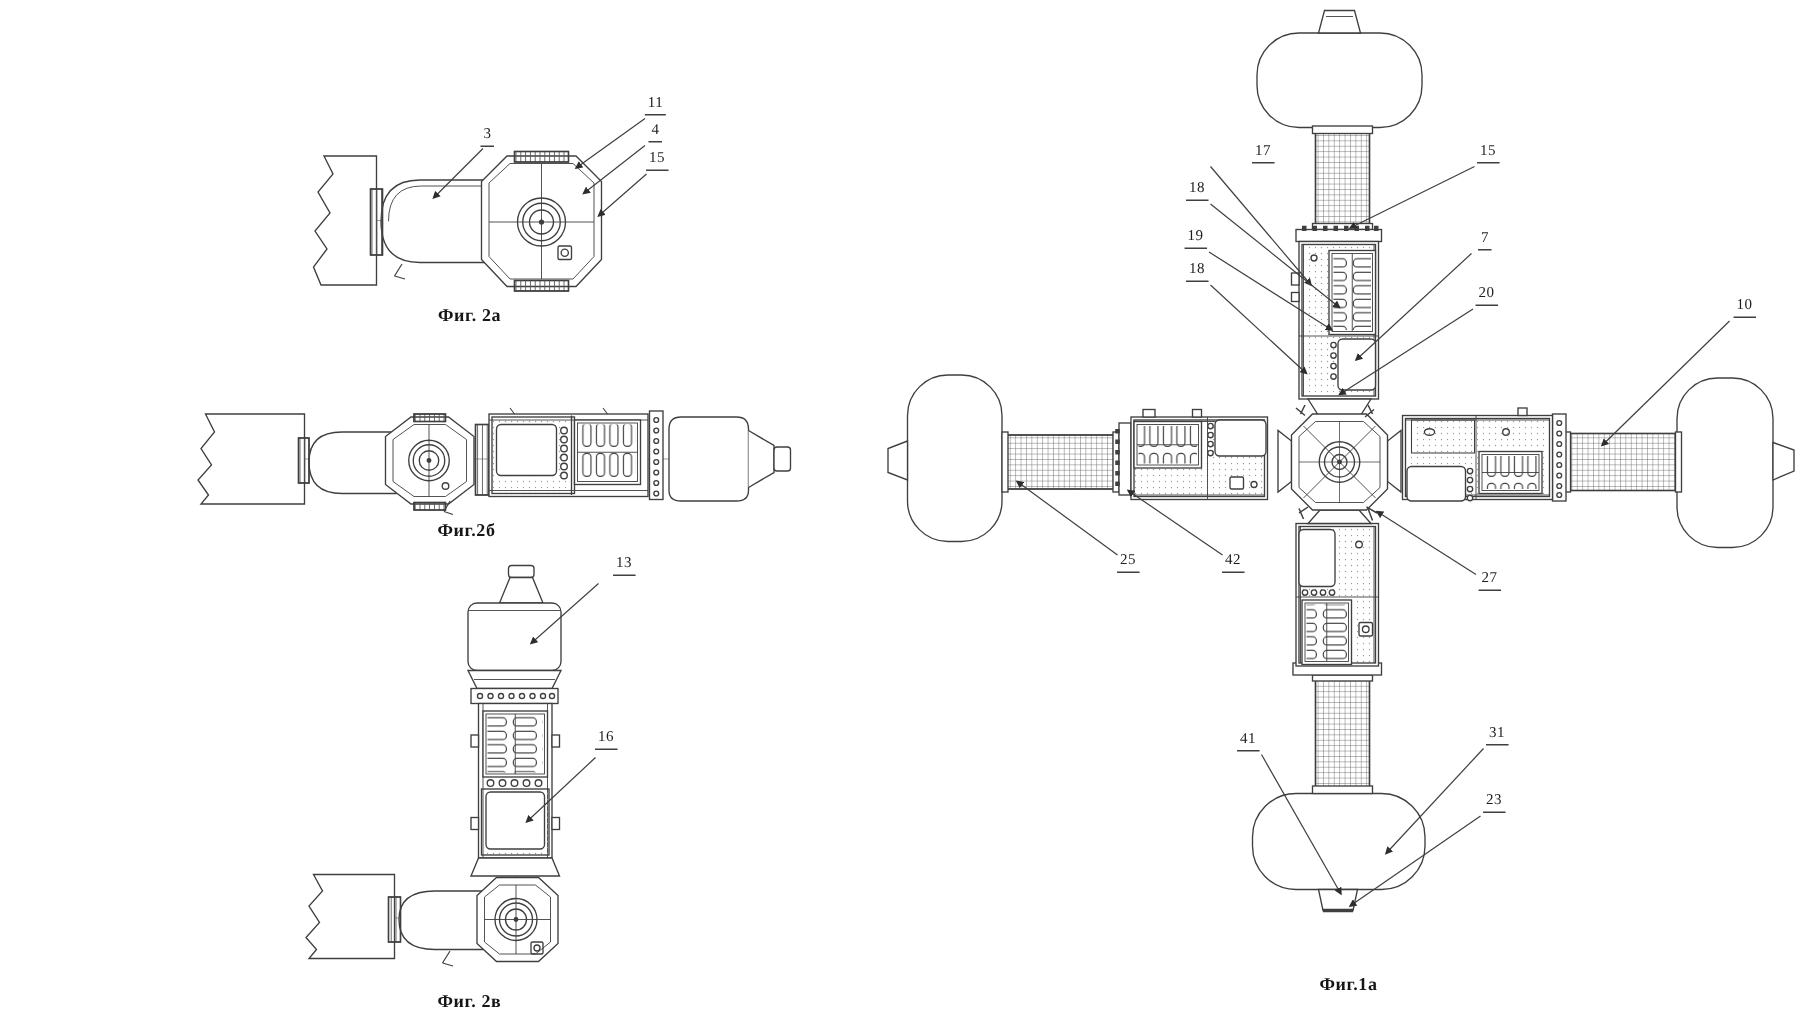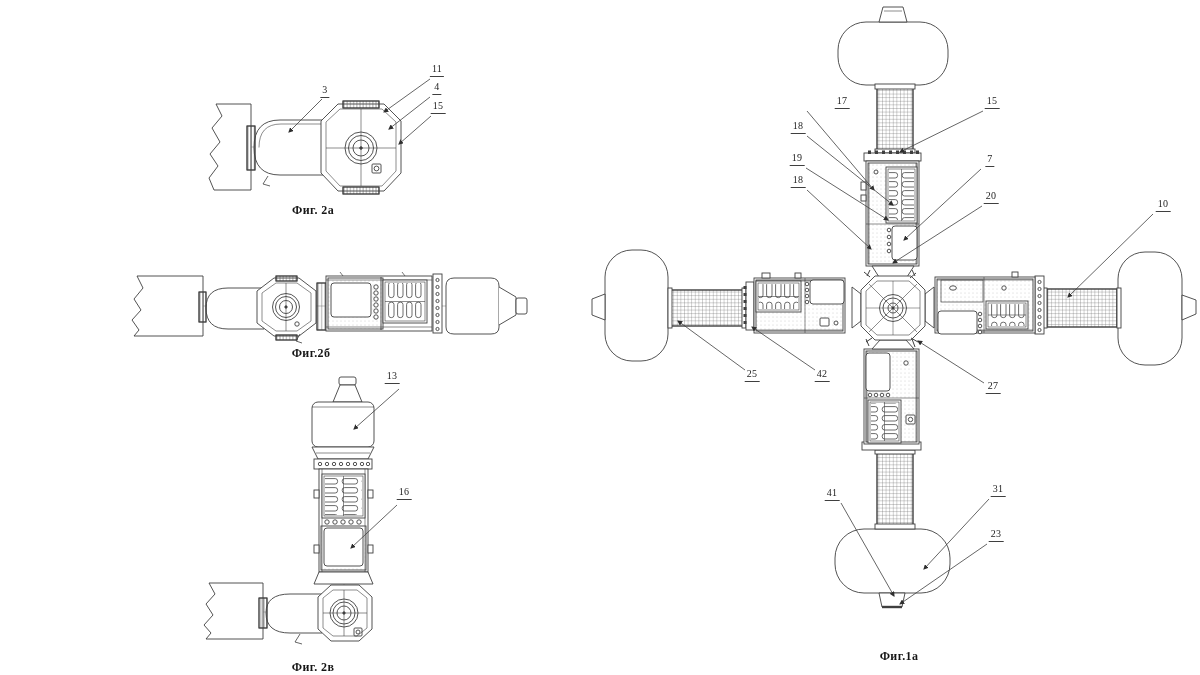--- a/index.html
+++ b/index.html
@@ -408,21 +408,21 @@
       <line x1="987" y1="544" x2="900" y2="604" marker-end="url(#arr)"></line>
     </g>
   </g>
 </svg>
 
   <span class="callout" style="left:325px;top:85px">3</span>
   <span class="callout" style="left:437px;top:64px">11</span>
   <span class="callout" style="left:437px;top:82px">4</span>
   <span class="callout" style="left:438px;top:101px">15</span>
 
-  <span class="callout" style="left:392px;top:371px">13</span>
+  <span class="callout" style="left:416px;top:371px">13</span>
   <span class="callout" style="left:404px;top:487px">16</span>
 
   <span class="callout" style="left:842px;top:96px">17</span>
   <span class="callout" style="left:798px;top:121px">18</span>
   <span class="callout" style="left:797px;top:153px">19</span>
   <span class="callout" style="left:798px;top:175px">18</span>
   <span class="callout" style="left:992px;top:96px">15</span>
   <span class="callout" style="left:990px;top:154px">7</span>
   <span class="callout" style="left:991px;top:191px">20</span>
   <span class="callout" style="left:1163px;top:199px">10</span>

